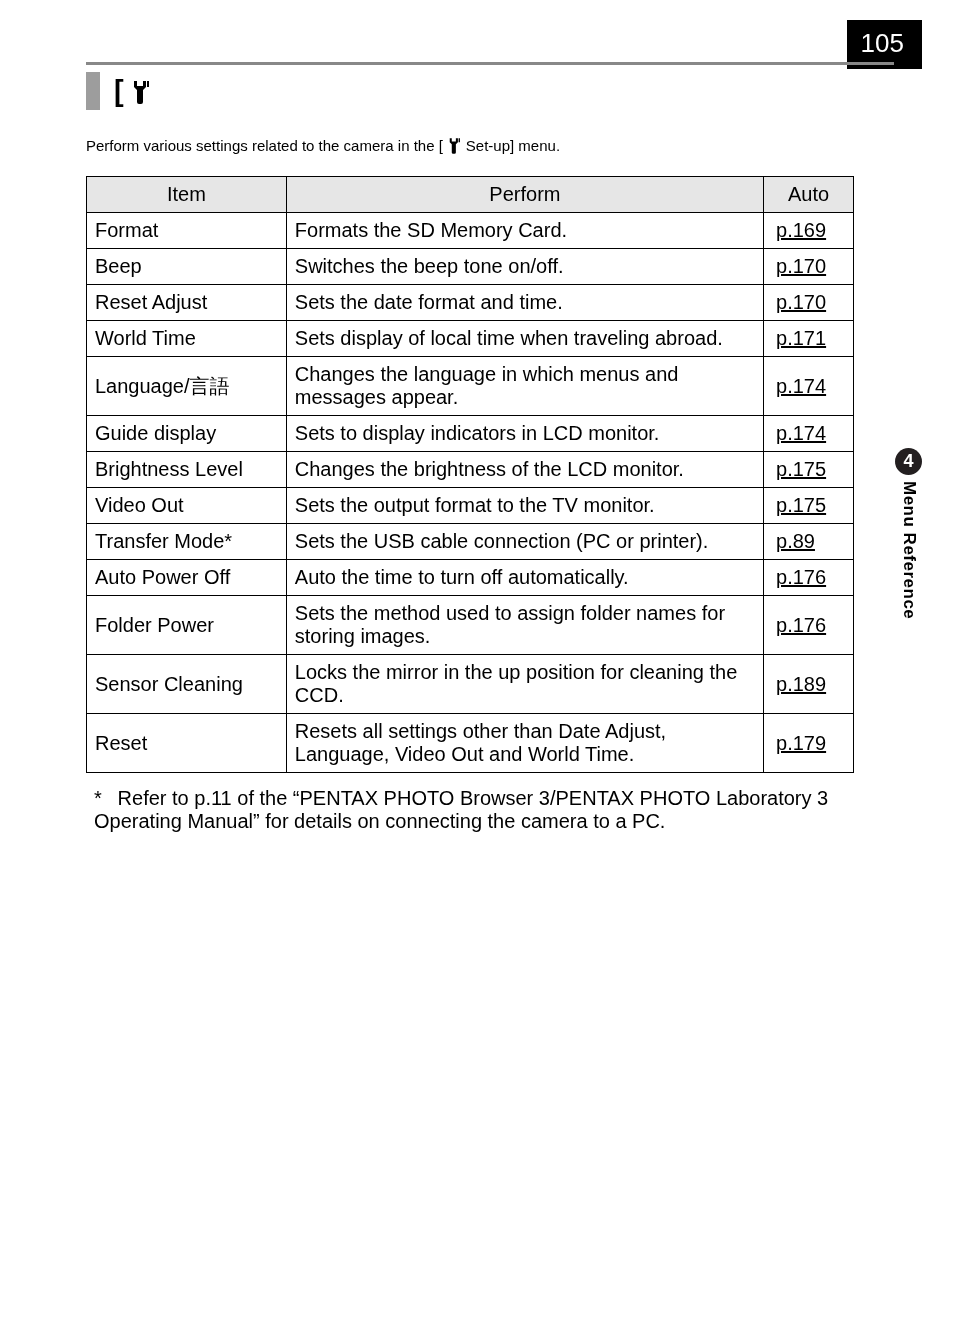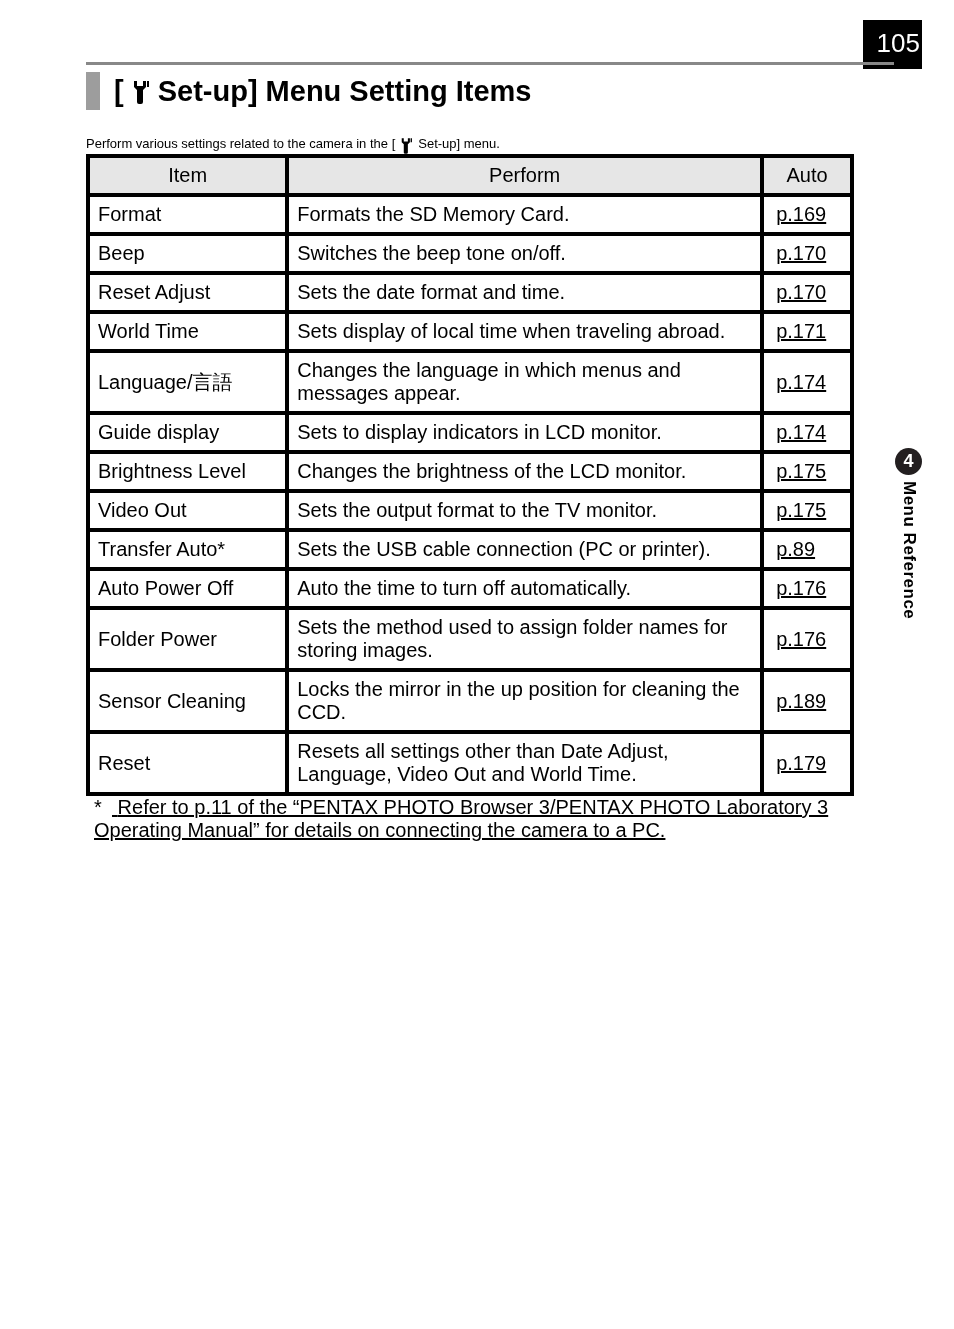--- a/index.html
+++ b/index.html
@@ -11,21 +11,21 @@
     color: #000;
     position: relative;
   }
   .page-number-box {
     position: absolute;
     top: 20px;
     right: 32px;
     background: #000;
     color: #fff;
     font-size: 26px;
-    padding: 8px 2px 10px 14px;
+    padding: 8px 18px 10px 14px;
   }
   .top-accent {
     position: absolute;
     top: 62px;
     left: 86px;
     right: 60px;
     height: 3px;
     background: #888;
   }
   .content {
@@ -47,50 +47,51 @@
   }
   .heading-text {
     font-size: 29px;
     font-weight: bold;
     display: flex;
     align-items: center;
     gap: 6px;
   }
   .wrench-icon svg { display:block; }
   .intro {
-    font-size: 13px;
+    font-size: 15px;
+    margin-bottom: 22px;
     display: flex;
-    align-items: flex-start;
+    align-items: flex-end;
     flex-wrap: wrap;
     gap: 4px;
   }
   table {
     border-collapse: collapse;
     width: 100%;
     font-size: 20px;
   }
   th, td {
-    border: 4px solid #000000;
+    border: 1px solid #000000;
     padding: 6px 8px;
     text-align: left;
     vertical-align: middle;
   }
   th {
     background: #e6e6e6;
     font-weight: normal;
     text-align: center;
   }
   col.c-item  { width: 200px; }
   col.c-func  { width: 478px; }
   col.c-page  { width: 90px;  }
   td.page-col { text-align: left; padding-left: 12px; text-decoration: underline; }
   .footnote {
     font-size: 20px;
+    margin-top: 14px;
     padding-left: 8px;
-    text-decoration: underline;
   }
   .footnote .star { display:inline-block; width: 18px; }
   
   .side-tab {
     position: absolute;
     right: 32px;
     top: 448px;
     width: 27px;
     text-align: center;
   }
@@ -122,21 +123,20 @@
 
   <div class="heading-row">
     <div class="heading-bar"></div>
     <div class="heading-text">
       <span>[</span>
       <span class="wrench-icon">
         <svg width="22" height="26" viewBox="0 0 22 26">
           <path d="M4 3 L4 9 L7 12 L7 24 Q7 26 9 26 L11 26 Q13 26 13 24 L13 12 L16 9 L16 3 L13 3 L13 8 L7 8 L7 3 Z M17 3 L17 9 L19 9 L19 3 Z" fill="#000"></path>
         </svg>
       </span>
-      <span> Set-up] Menu Setting Items</span>
     </div>
   </div>
 
   <div class="intro">
     <span>Perform various settings related to the camera in the [</span>
     <span class="wrench-icon">
       <svg width="15" height="18" viewBox="0 0 22 26">
         <path d="M4 3 L4 9 L7 12 L7 24 Q7 26 9 26 L11 26 Q13 26 13 24 L13 12 L16 9 L16 3 L13 3 L13 8 L7 8 L7 3 Z M17 3 L17 9 L19 9 L19 3 Z" fill="#000"></path>
       </svg>
     </span>
@@ -191,21 +191,21 @@
           <td>Brightness Level</td>
           <td>Changes the brightness of the LCD monitor.</td>
           <td class="page-col">p.175</td>
         </tr>
         <tr>
           <td>Video Out</td>
           <td>Sets the output format to the TV monitor.</td>
           <td class="page-col">p.175</td>
         </tr>
         <tr>
-          <td>Transfer Auto*</td>
+          <td>Transfer Mode*</td>
           <td>Sets the USB cable connection (PC or printer).</td>
           <td class="page-col">p.89</td>
         </tr>
         <tr>
           <td>Auto Power Off</td>
           <td>Auto the time to turn off automatically.</td>
           <td class="page-col">p.176</td>
         </tr>
         <tr>
           <td>Folder Power</td>

